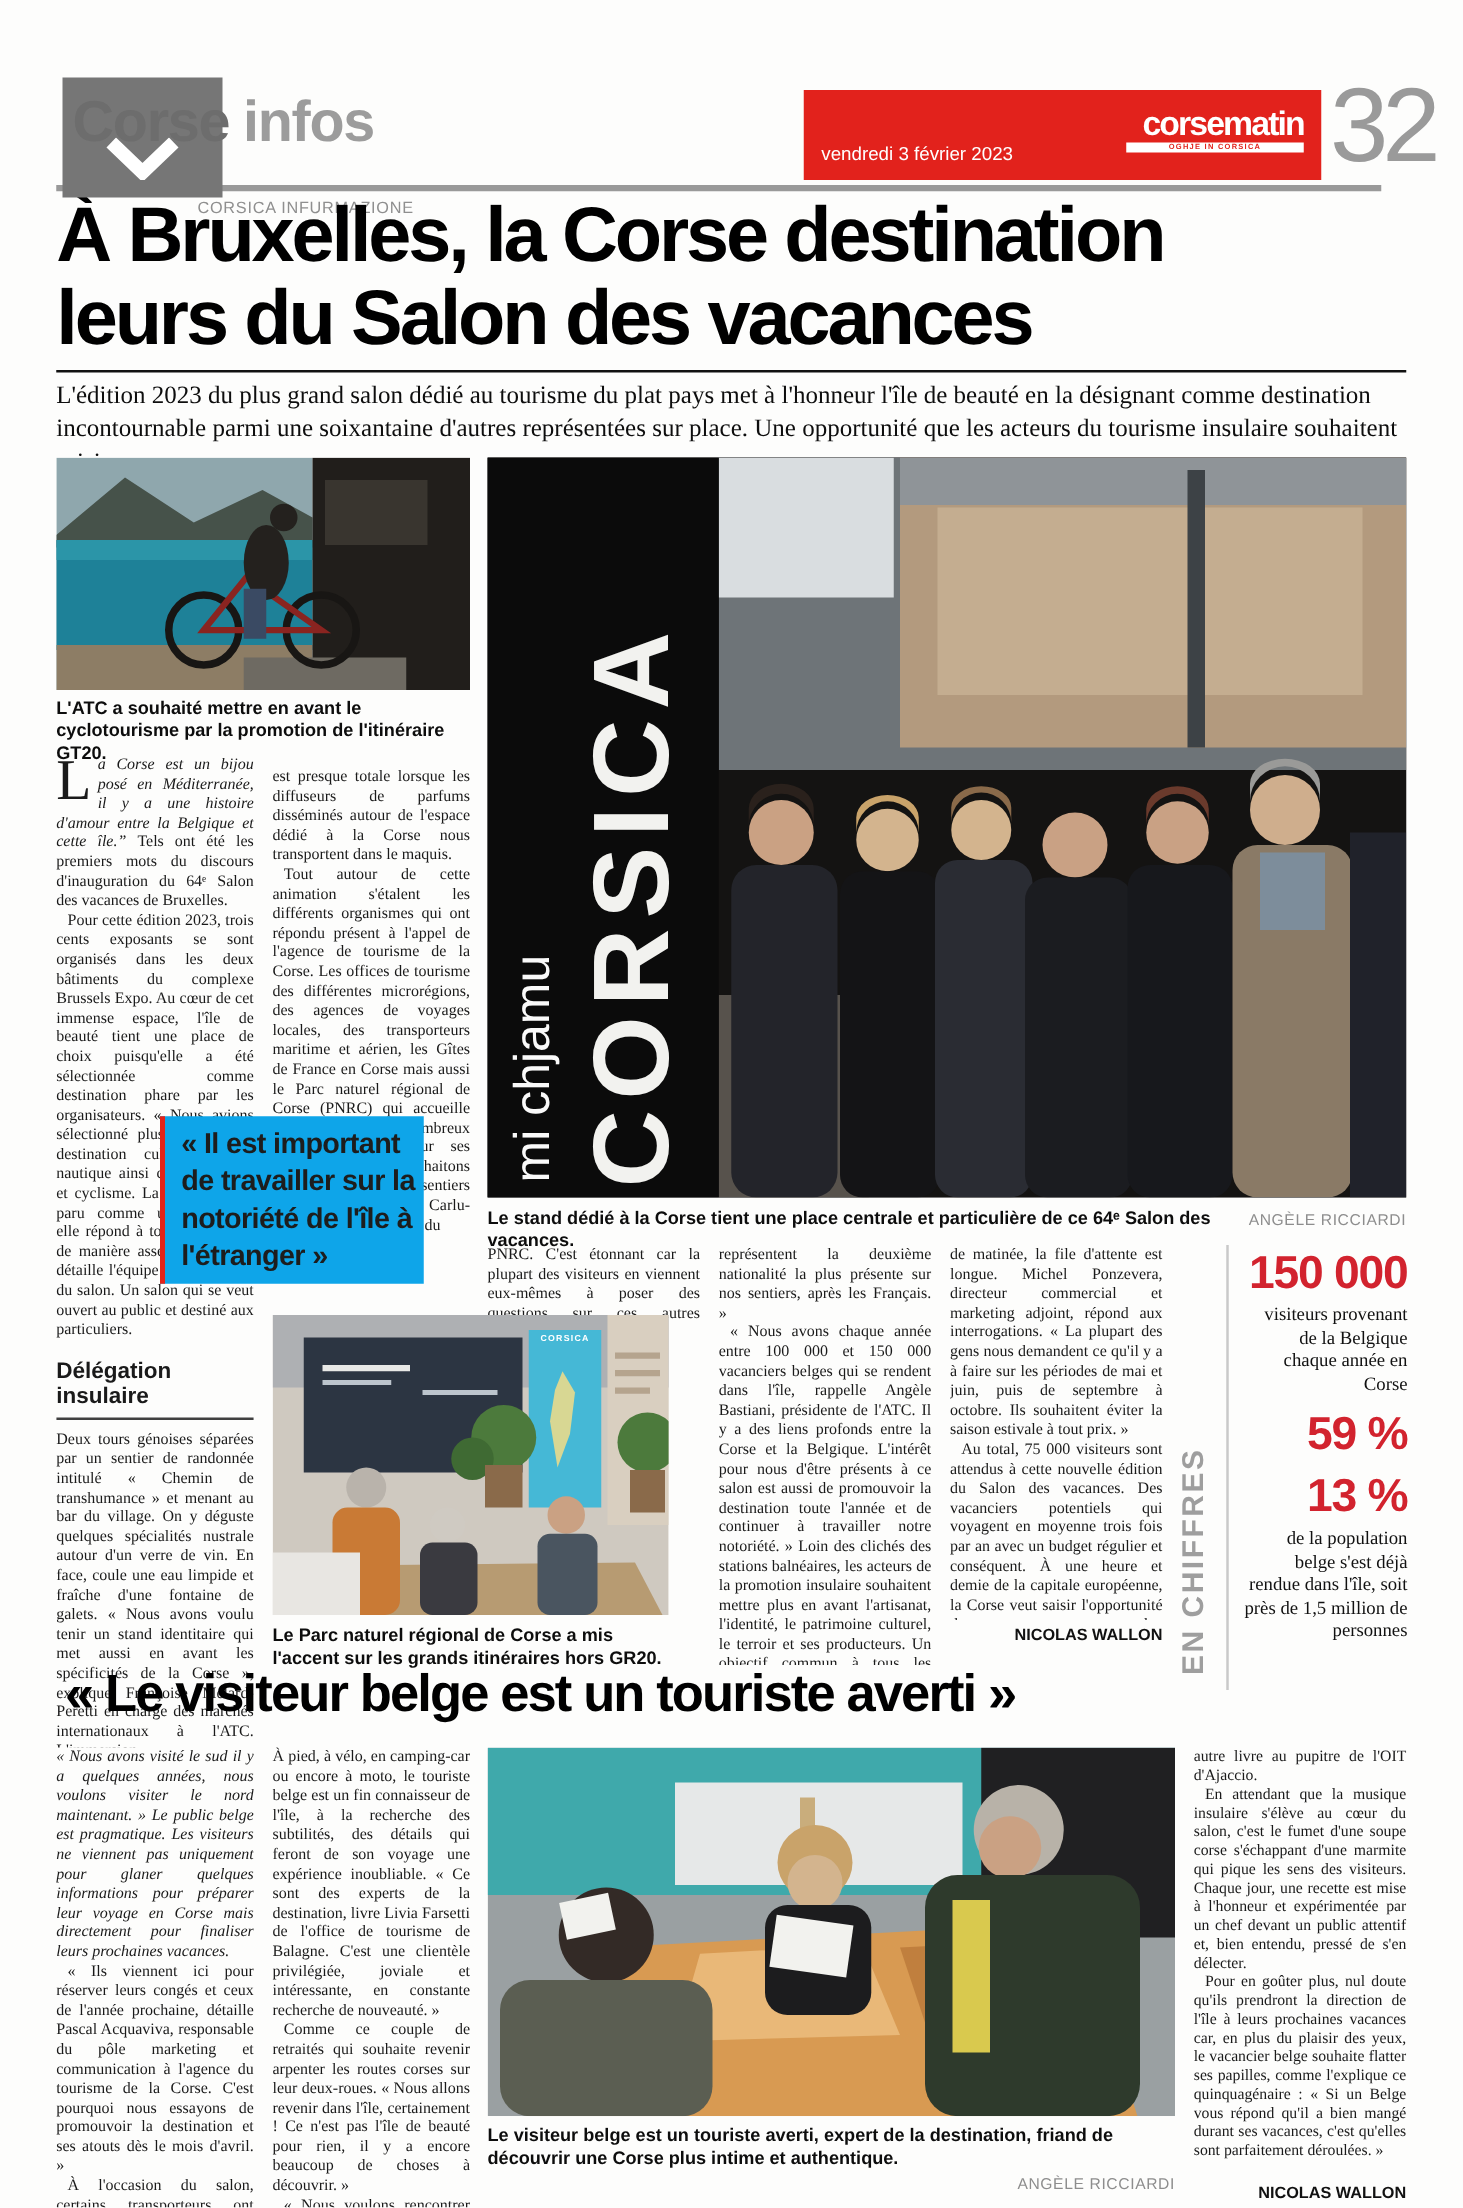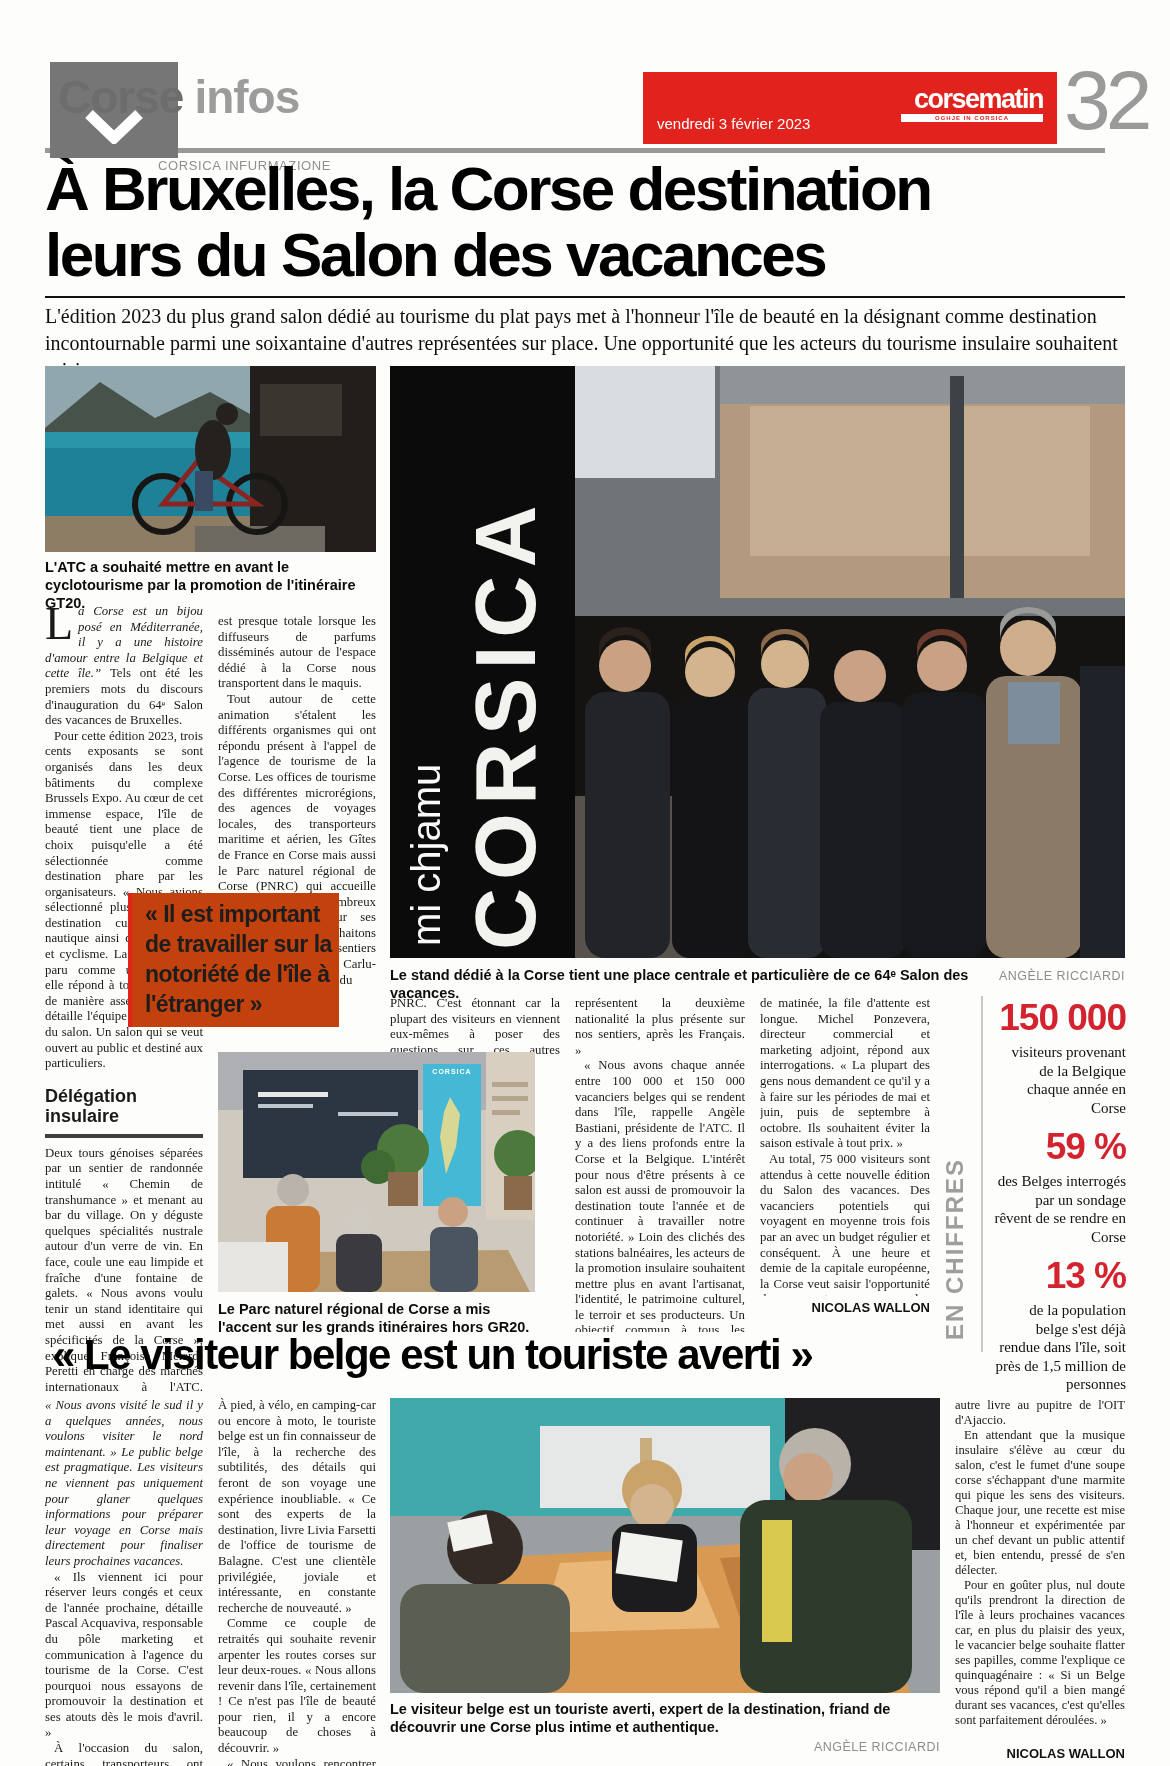--- a/index.html
+++ b/index.html
@@ -31,27 +31,27 @@
        font-size:62px;line-height:66px;letter-spacing:-2.5px;color:#000;}
   #sf-rule{left:45px;top:296px;width:1080px;height:2px;background:#111;}
   #standfirst{left:45px;top:303px;width:1080px;font-size:20px;line-height:27px;color:#0e0e0e;}
   
   .bodycol{font-size:12.8px;line-height:15.6px;text-align:justify;hyphens:auto;-webkit-hyphens:auto;overflow:hidden;}
   .bodycol p{margin:0;text-indent:9px;}
   .bodycol p.noind{text-indent:0;}
   .it{font-style:italic;}
   .dropcap{float:left;font-size:46px;line-height:37px;padding:1px 5px 0 0;font-style:normal;}
   .subhead{font-family:"Liberation Sans",sans-serif;font-weight:700;font-size:18px;line-height:20px;
-       border-bottom:4px solid #404040;padding:10px 0 8px;margin:4px 0 8px;text-align:left;}
+       border-bottom:2px solid #404040;padding:10px 0 8px;margin:4px 0 8px;text-align:left;}
   .byline{font-family:"Liberation Sans",sans-serif;font-weight:700;font-size:13px;color:#111;}
   .caption{font-family:"Liberation Sans",sans-serif;font-weight:700;font-size:14.5px;line-height:18px;color:#0d0d0d;}
   .credit{font-family:"Liberation Sans",sans-serif;font-size:12.5px;color:#8d8d8d;letter-spacing:.5px;}
   #col1{left:45px;top:604px;width:158px;height:794px;}
   #col2{left:218px;top:604px;width:158px;height:448px;margin-top:10px;}
-  #pullquote{left:128px;top:893px;width:194px;height:122px;background:#c2410c;z-index:5;
+  #pullquote{left:128px;top:893px;width:194px;height:122px;background:#0ea5e9;z-index:5;
        border-left:4px solid #e2231a;padding:6px 0 6px 13px;
        font-family:"Liberation Sans",sans-serif;font-weight:700;font-size:23px;line-height:30px;
        letter-spacing:-.5px;color:#1d1d1d;}
   #c3{left:390px;top:996px;width:170px;height:68px;}
   #c4{left:575px;top:996px;width:170px;height:336px;}
   #c5{left:760px;top:996px;width:170px;height:300px;}
   #byline1{left:760px;top:1300px;width:170px;text-align:right;}
   
   figure{margin:0;}
   #photo1{left:45px;top:366px;width:331px;height:186px;overflow:hidden;}
@@ -230,21 +230,20 @@
 <figcaption class="abs caption" id="cap3">Le Parc naturel régional de Corse a mis l'accent sur les grands itinéraires hors GR20.</figcaption>
 
 <div class="abs" id="sidebar-label">
   <div class="vtext">EN CHIFFRES</div>
 </div>
 <div class="abs" id="sidebar-line"></div>
 <div class="abs" id="stats">
   <div class="stat-v">150 000</div>
   <div class="stat-t">visiteurs provenant de la Belgique chaque année en Corse</div>
   <div class="stat-v">59 %</div>
-  <div class="stat-t">des Belges interrogés par un sondage rêvent de se rendre en Corse</div>
   <div class="stat-v">13 %</div>
   <div class="stat-t">de la population belge s'est déjà rendue dans l'île, soit près de 1,5 million de personnes</div>
 </div>
 
 <h2 class="abs" id="headline2" style="margin:0;">« Le visiteur belge est un touriste averti »</h2>
 <div class="abs bodycol" id="bcol1">
   <p class="noind it">« Nous avons visité le sud il y a quelques années, nous voulons visiter le nord maintenant. » Le public belge est pragmatique. Les visiteurs ne viennent pas uniquement pour glaner quelques informations pour préparer leur voyage en Corse mais directement pour finaliser leurs prochaines vacances.</p>
   <p>« Ils viennent ici pour réserver leurs congés et ceux de l'année prochaine, détaille Pascal Acquaviva, responsable du pôle marketing et communication à l'agence du tourisme de la Corse. C'est pourquoi nous essayons de promouvoir la destination et ses atouts dès le mois d'avril. »</p>
   <p>À l'occasion du salon, certains transporteurs ont même créé des offres attractives accessibles uniquement au stand.</p>
 </div>

